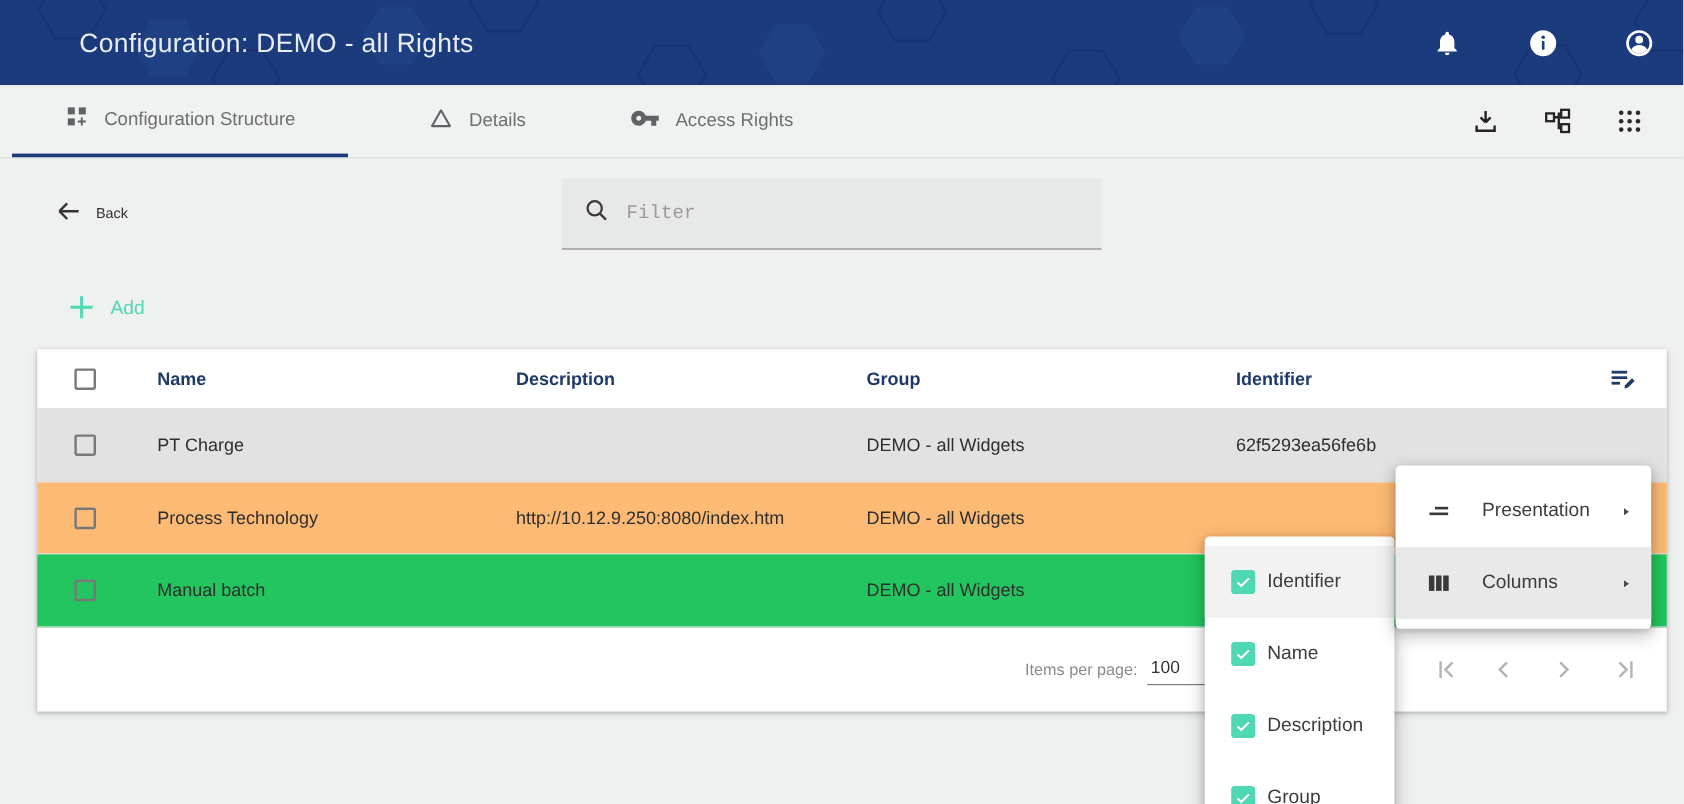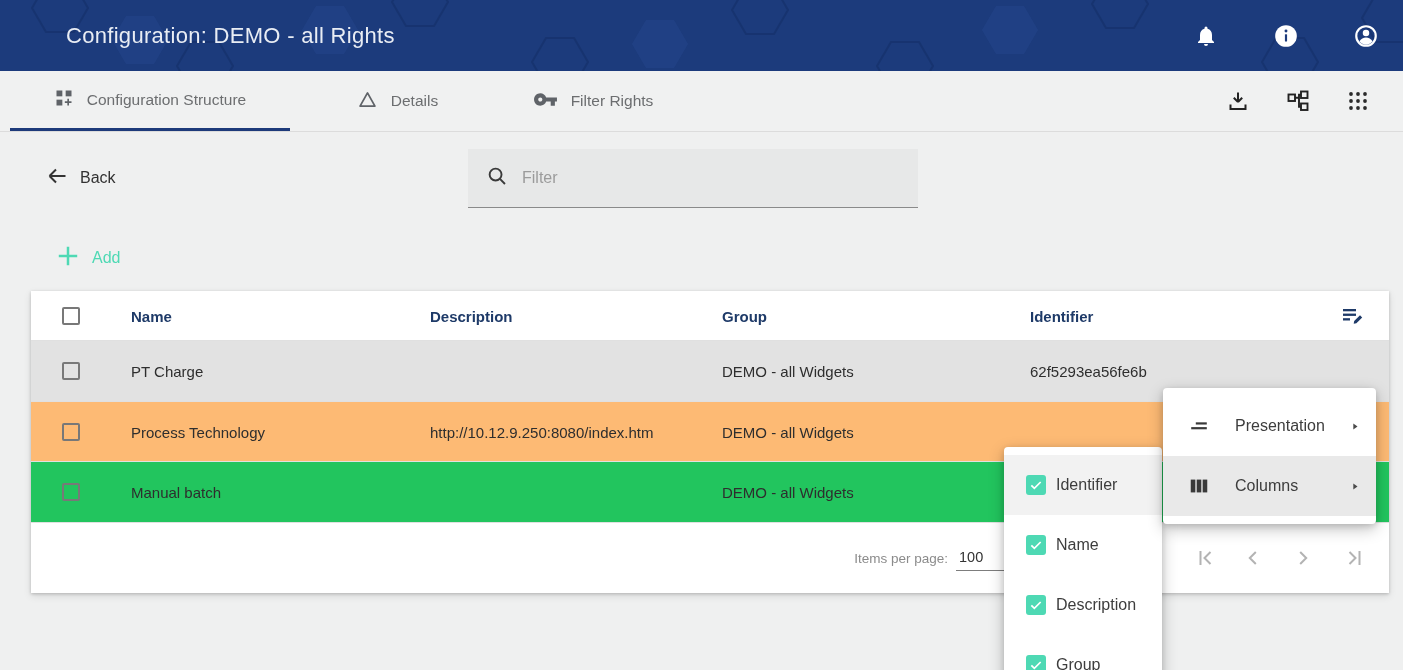--- a/index.html
+++ b/index.html
@@ -23,25 +23,25 @@
   .tab-label { color:#6c6e70; font-size:15.5px; }
   .tab-active { border-bottom:3px solid #1d3a7a; }
   .tab1 { left:10px; width:280px; }
   .tab2 { left:340px; width:115px; }
   .tab3 { left:503px; width:180px; }
   .tab-actions { position:absolute; right:33px; top:0; height:60px; display:flex; align-items:center; gap:36px; }
   .tab-actionbtn { width:24px; height:24px; display:flex; align-items:center; justify-content:center; cursor:pointer; }
 
   
   .back-btn { position:absolute; left:45px; top:163px; height:30px; display:flex; align-items:center; gap:11px; cursor:pointer; }
-  .back-label { font-size:16px; color:#323232; }
+  .back-label { font-size:12px; color:#323232; }
   .filter-box { position:absolute; left:468px; top:149px; width:450px; height:59px;
     background:#e7e8e8; border-bottom:1px solid #8a8a8a; display:flex; align-items:center; padding-left:18px; }
   .filter-input { flex:1; height:100%; background:transparent; border:none; outline:none;
-    font-size:16px; color:#c2410c; padding-left:13px; font-family:Liberation Sans, sans-serif; }
+    font-size:16px; color:#c2410c; padding-left:13px; font-family:Liberation Mono, monospace; }
   .filter-input::placeholder { color:#9b9b9b; }
   .add-btn { position:absolute; left:55px; top:243px; height:30px; display:flex; align-items:center; gap:11px; cursor:pointer; }
   .add-label { color:#4ed9b4; font-size:16px; font-weight:500; }
 
   
   .card { position:absolute; left:31px; top:291px; width:1358px; height:302px; background:#fff;
     box-shadow:0 1px 3px rgba(0,0,0,.2), 0 3px 8px rgba(0,0,0,.10); }
   .trow { position:absolute; left:0; width:100%; border-bottom:1px solid #e0e0e0; }
   .thead { top:0; height:50px; }
   .r0 { top:50px; height:61px; background:#e2e2e2; }
@@ -147,21 +147,21 @@
           </svg>
       </span>
       <span class="tab-label">Details</span>
     </div>
     <div class="tab tab3">
       <span>
         <svg viewBox="0 0 24 24" width="25" height="25" fill="#5f6368">
             <path d="M12.65 10C11.83 7.67 9.61 6 7 6c-3.31 0-6 2.69-6 6s2.69 6 6 6c2.61 0 4.83-1.67 5.65-4H17v4h4v-4h2v-4H12.65zM7 14c-1.1 0-2-.9-2-2s.9-2 2-2 2 .9 2 2-.9 2-2 2z"></path>
           </svg>
       </span>
-      <span class="tab-label">Filter Rights</span>
+      <span class="tab-label">Access Rights</span>
     </div>
     <div class="tab-actions">
       <span class="tab-actionbtn">
         <svg viewBox="0 0 24 24" width="24" height="24" fill="none" stroke="#222" stroke-width="2">
             <path d="M12 3.5v9.5m0 0l-4.2-4.2M12 13l4.2-4.2"></path>
             <path d="M4.5 15.5v4.5h15v-4.5"></path>
           </svg>
       </span>
       <span class="tab-actionbtn">
         <svg viewBox="0 0 24 24" width="24" height="24" fill="none" stroke="#222" stroke-width="1.9">

